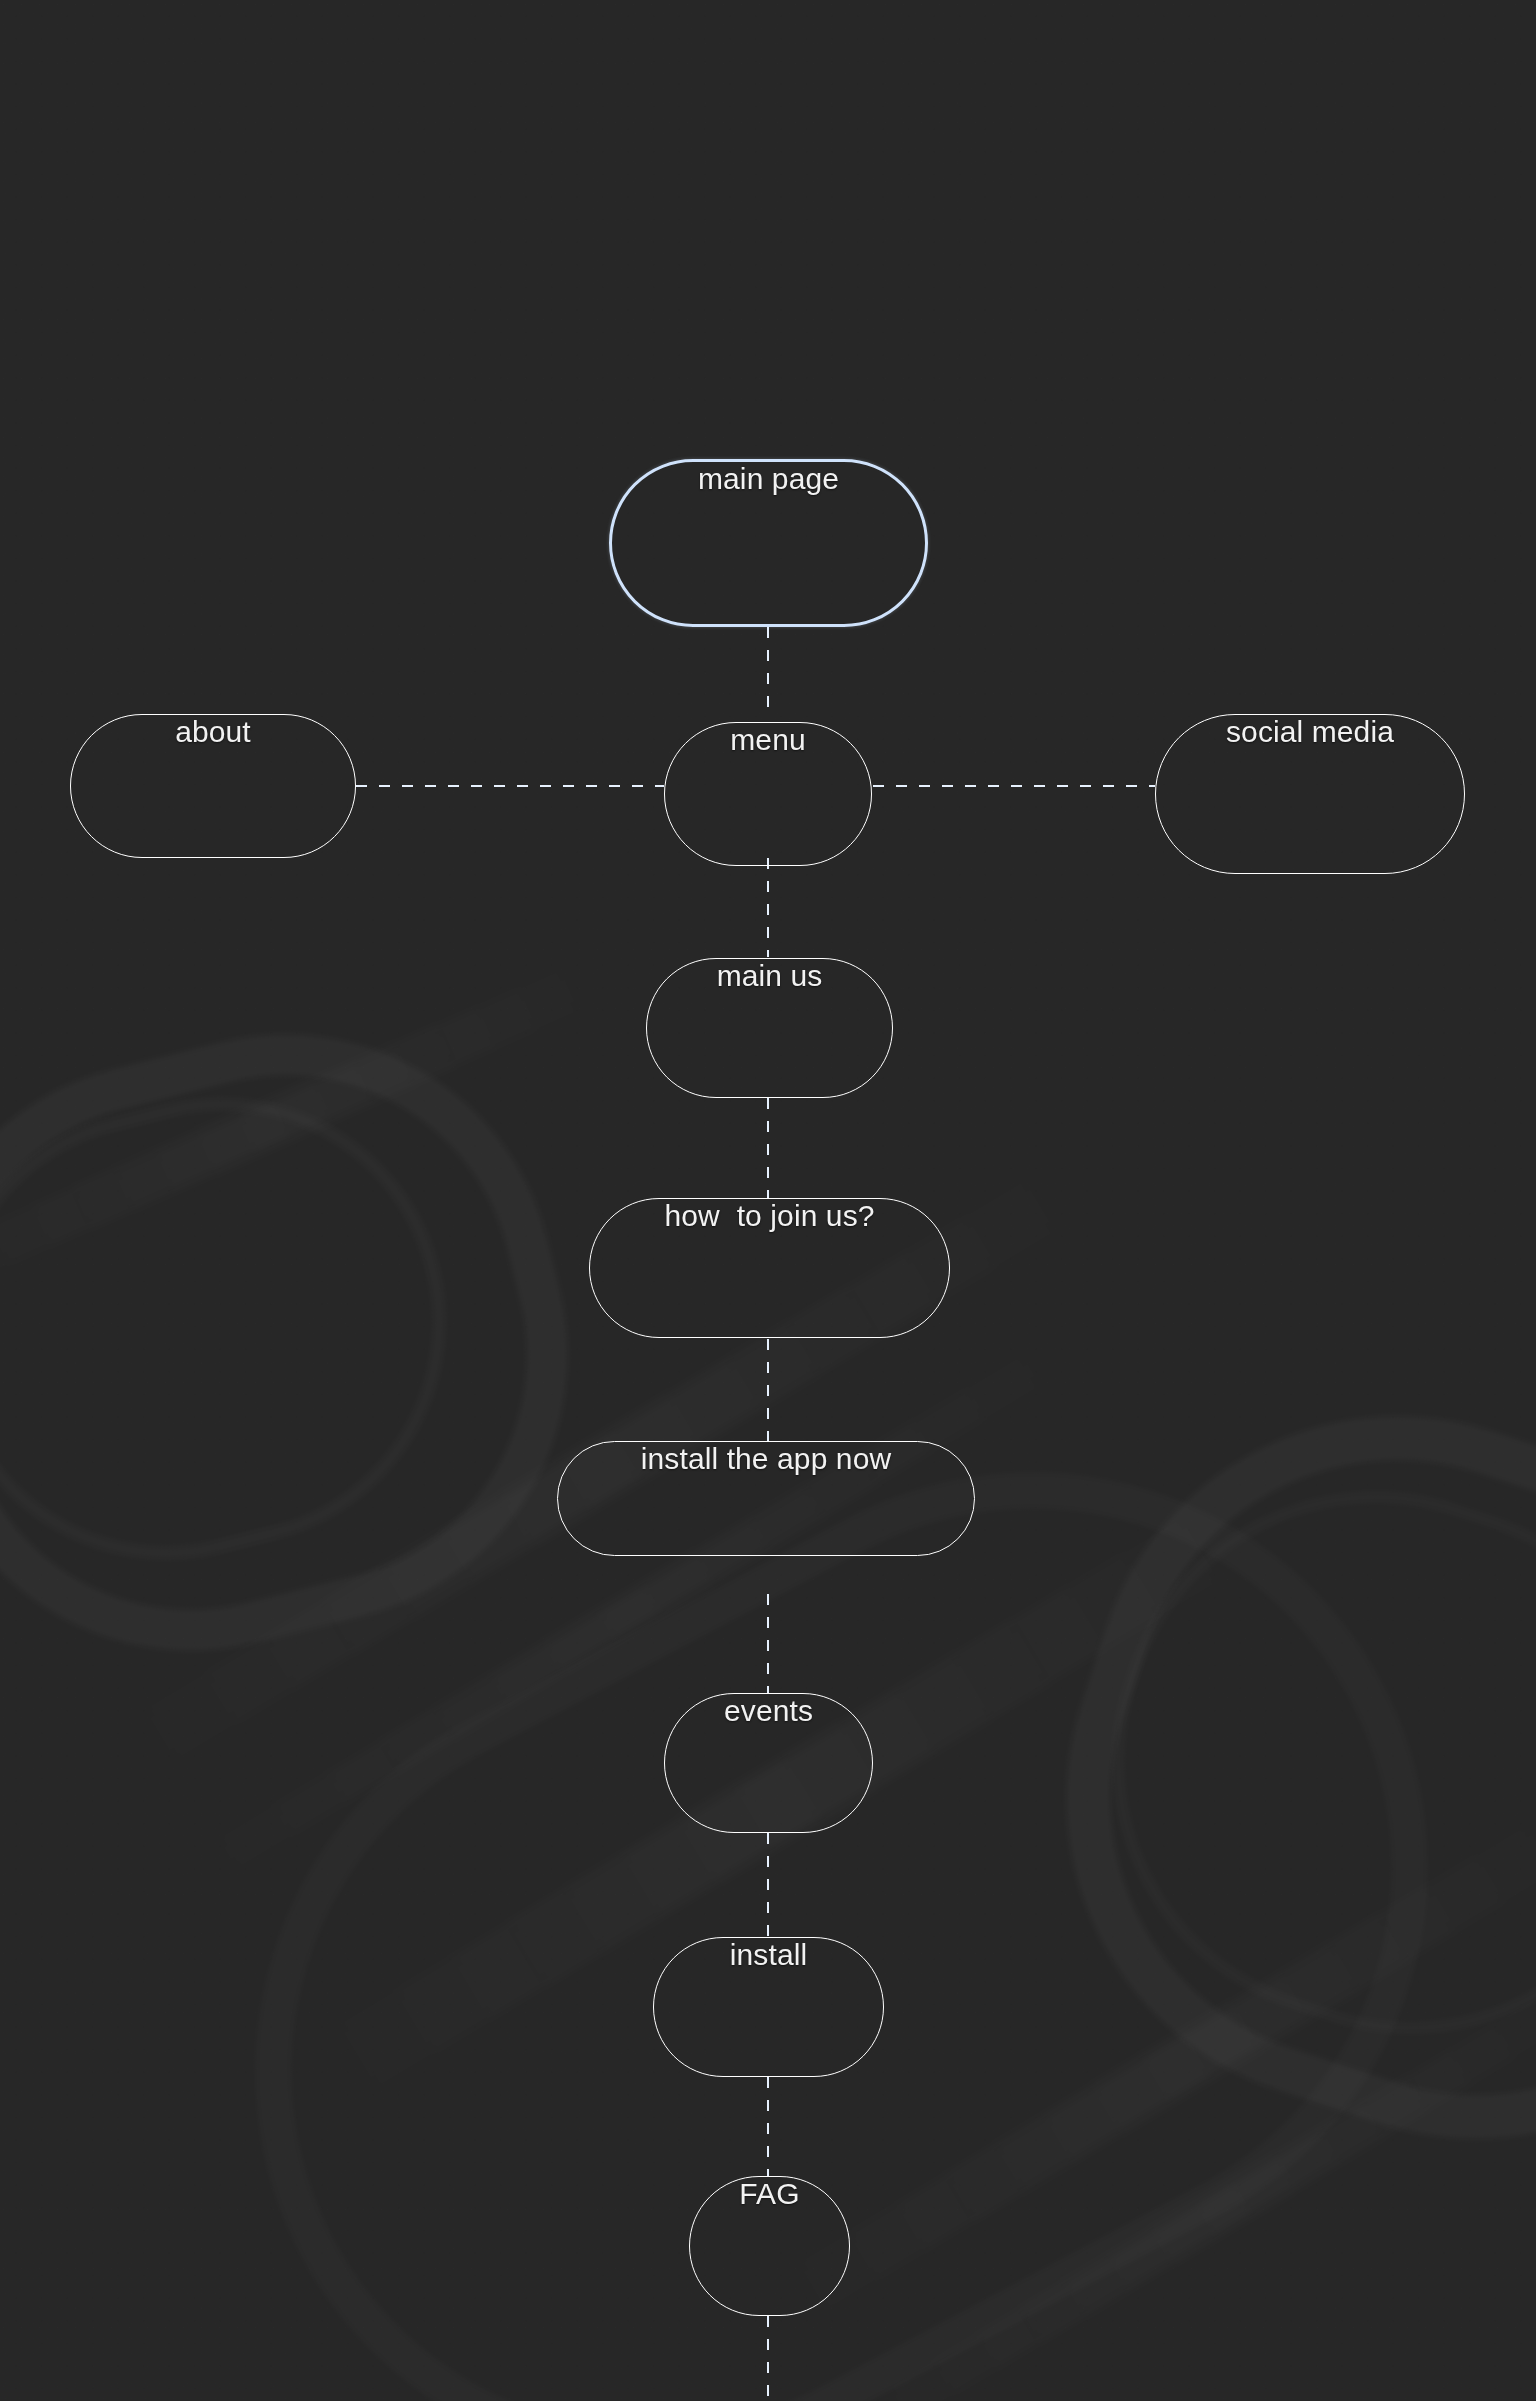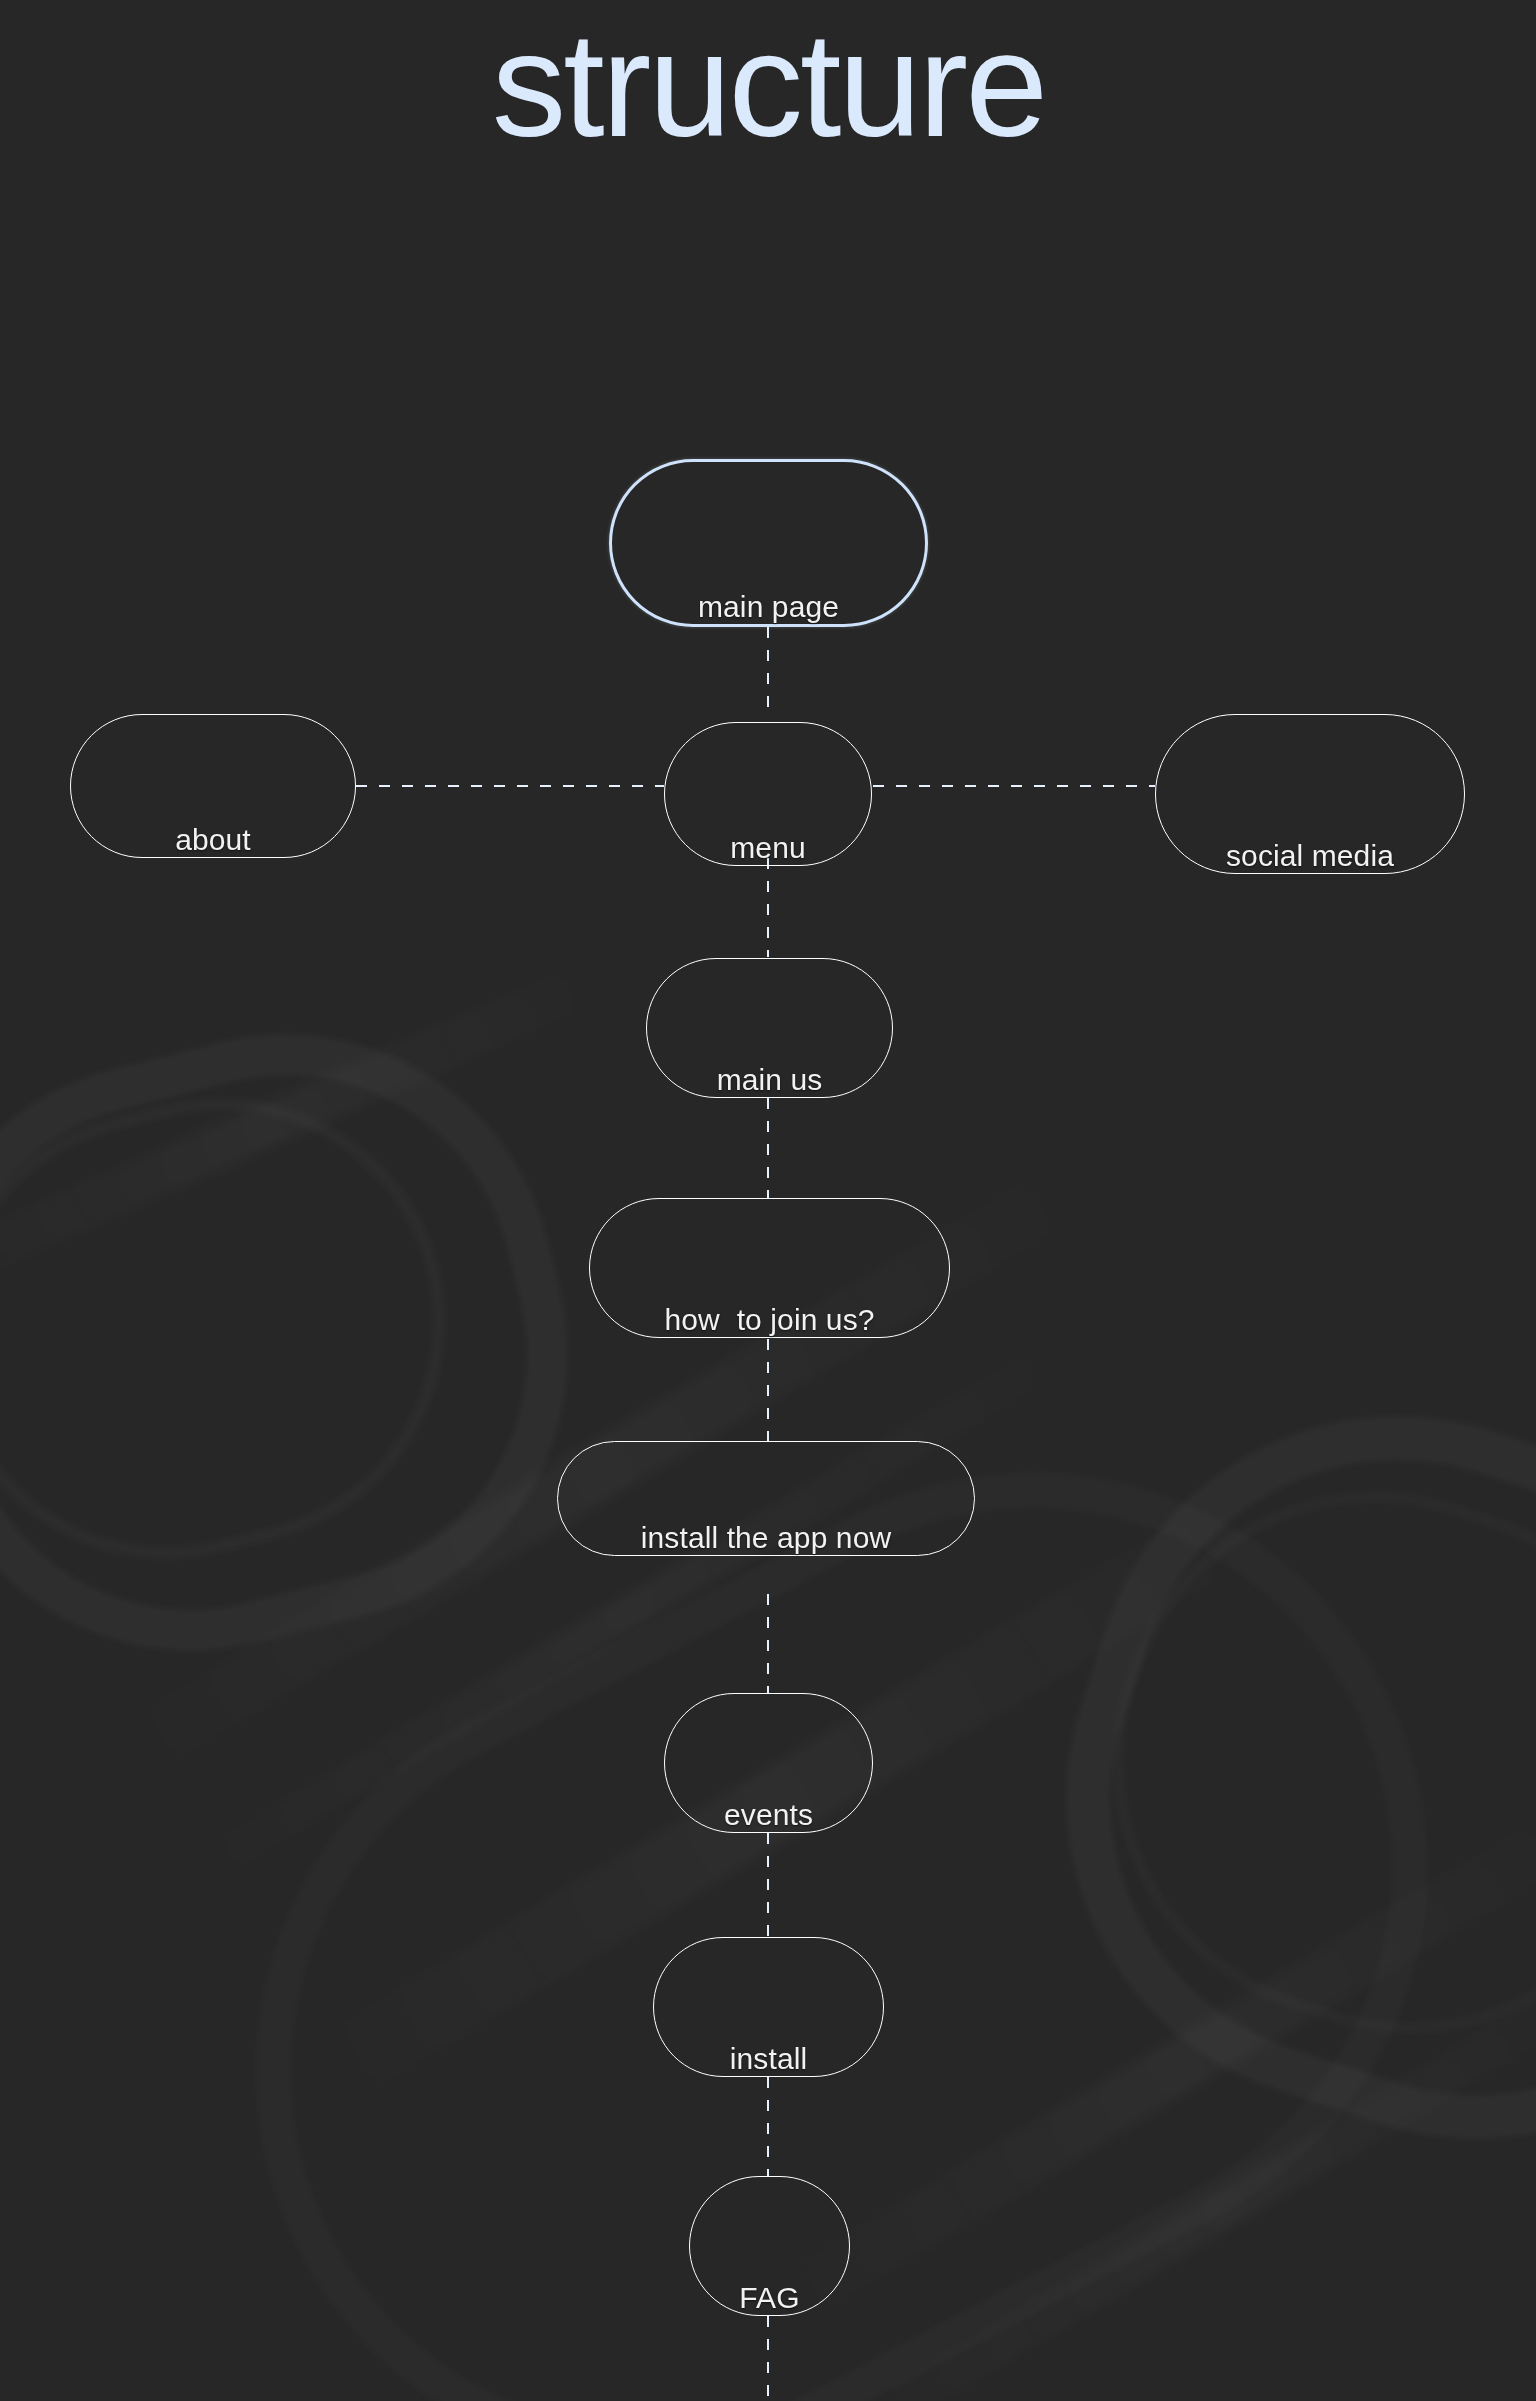--- a/index.html
+++ b/index.html
@@ -100,21 +100,21 @@
     letter-spacing: -2.9px;
     font-weight: 400;
     white-space: nowrap;
   }
 
   
   .node {
     position: absolute;
     box-sizing: border-box;
     display: flex;
-    align-items: flex-end;
+    align-items: flex-start;
     justify-content: center;
     border: 1.4px solid #ffffff;
     border-radius: 480px;
     color: #f2f2f2;
     font-size: 30px;
     font-weight: 400;
     letter-spacing: 0.1px;
     white-space: pre;
     text-shadow: 0 1px 1.9px rgba(0,0,0,.55);
     background: transparent;
@@ -165,21 +165,20 @@
     <div class="streak s1"></div>
     <div class="streak s2"></div>
     <div class="brush b3"></div>
     <div class="streak s3"></div>
     <div class="brush b2"></div>
     <div class="brush b2b"></div>
     <div class="streak s4"></div>
     <div class="streak s5"></div>
   </div>
 
-  <div class="title">structure</div>
 
   <div id="connector-layer">
       <div class="conn-v" style="left: 767px; top: 627px; height: 87px;"></div>
       <div class="conn-h" style="left: 356px; top: 785px; width: 308px;"></div>
       <div class="conn-h" style="left: 873px; top: 785px; width: 282px;"></div>
       <div class="conn-v" style="left: 767px; top: 858px; height: 99px;"></div>
       <div class="conn-v" style="left: 767px; top: 1098px; height: 100px;"></div>
       <div class="conn-v" style="left: 767px; top: 1339px; height: 102px;"></div>
       <div class="conn-v" style="left: 767px; top: 1594px; height: 99px;"></div>
       <div class="conn-v" style="left: 767px; top: 1833px; height: 104px;"></div>

